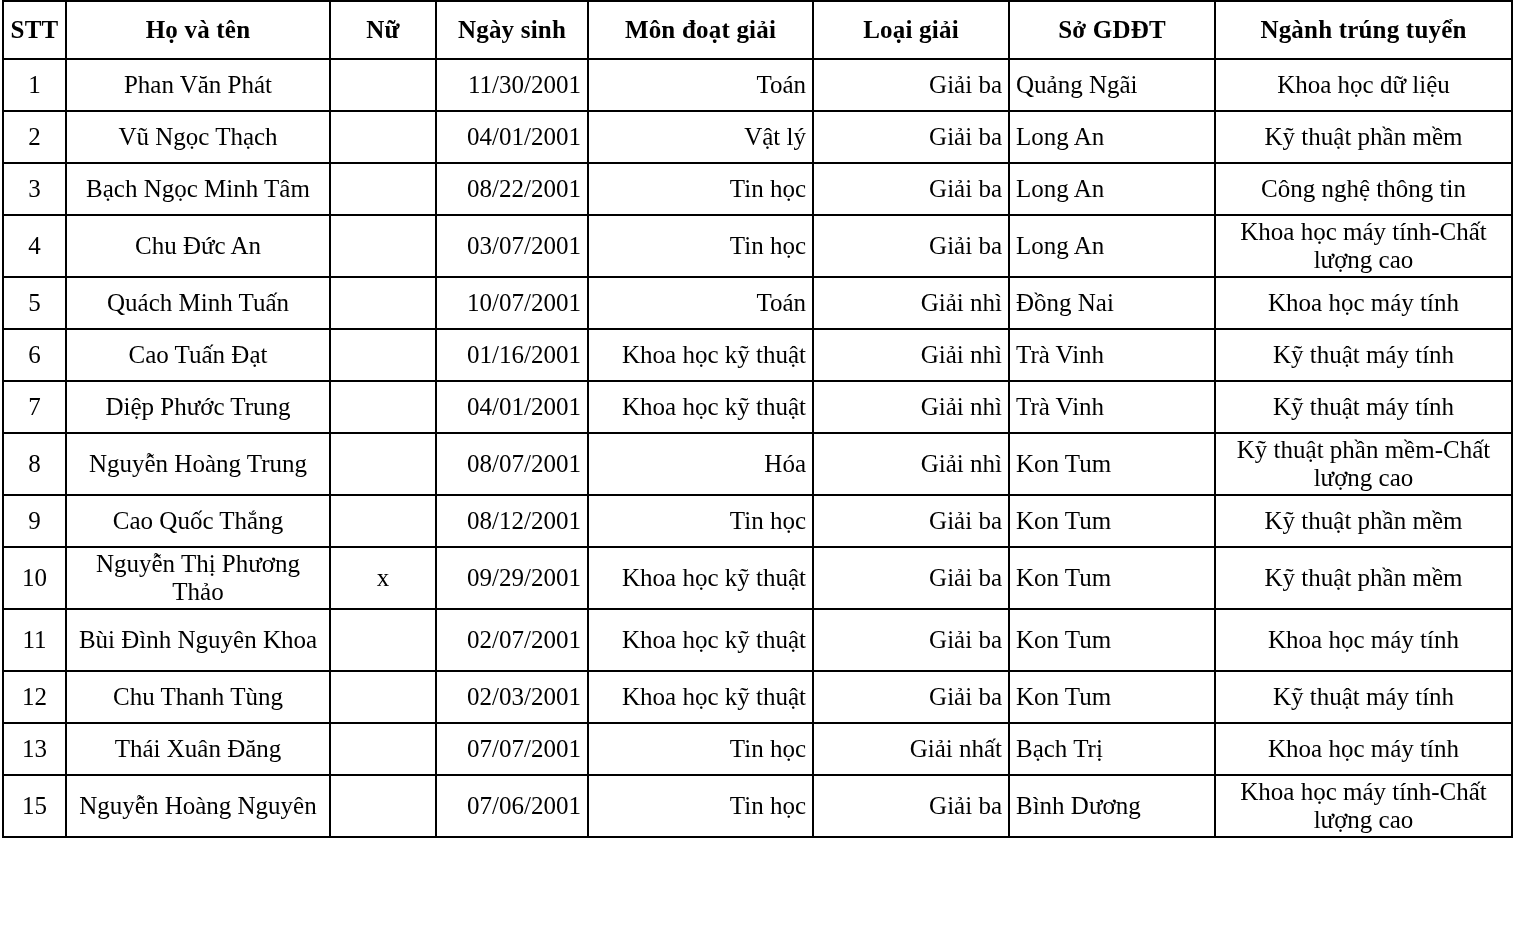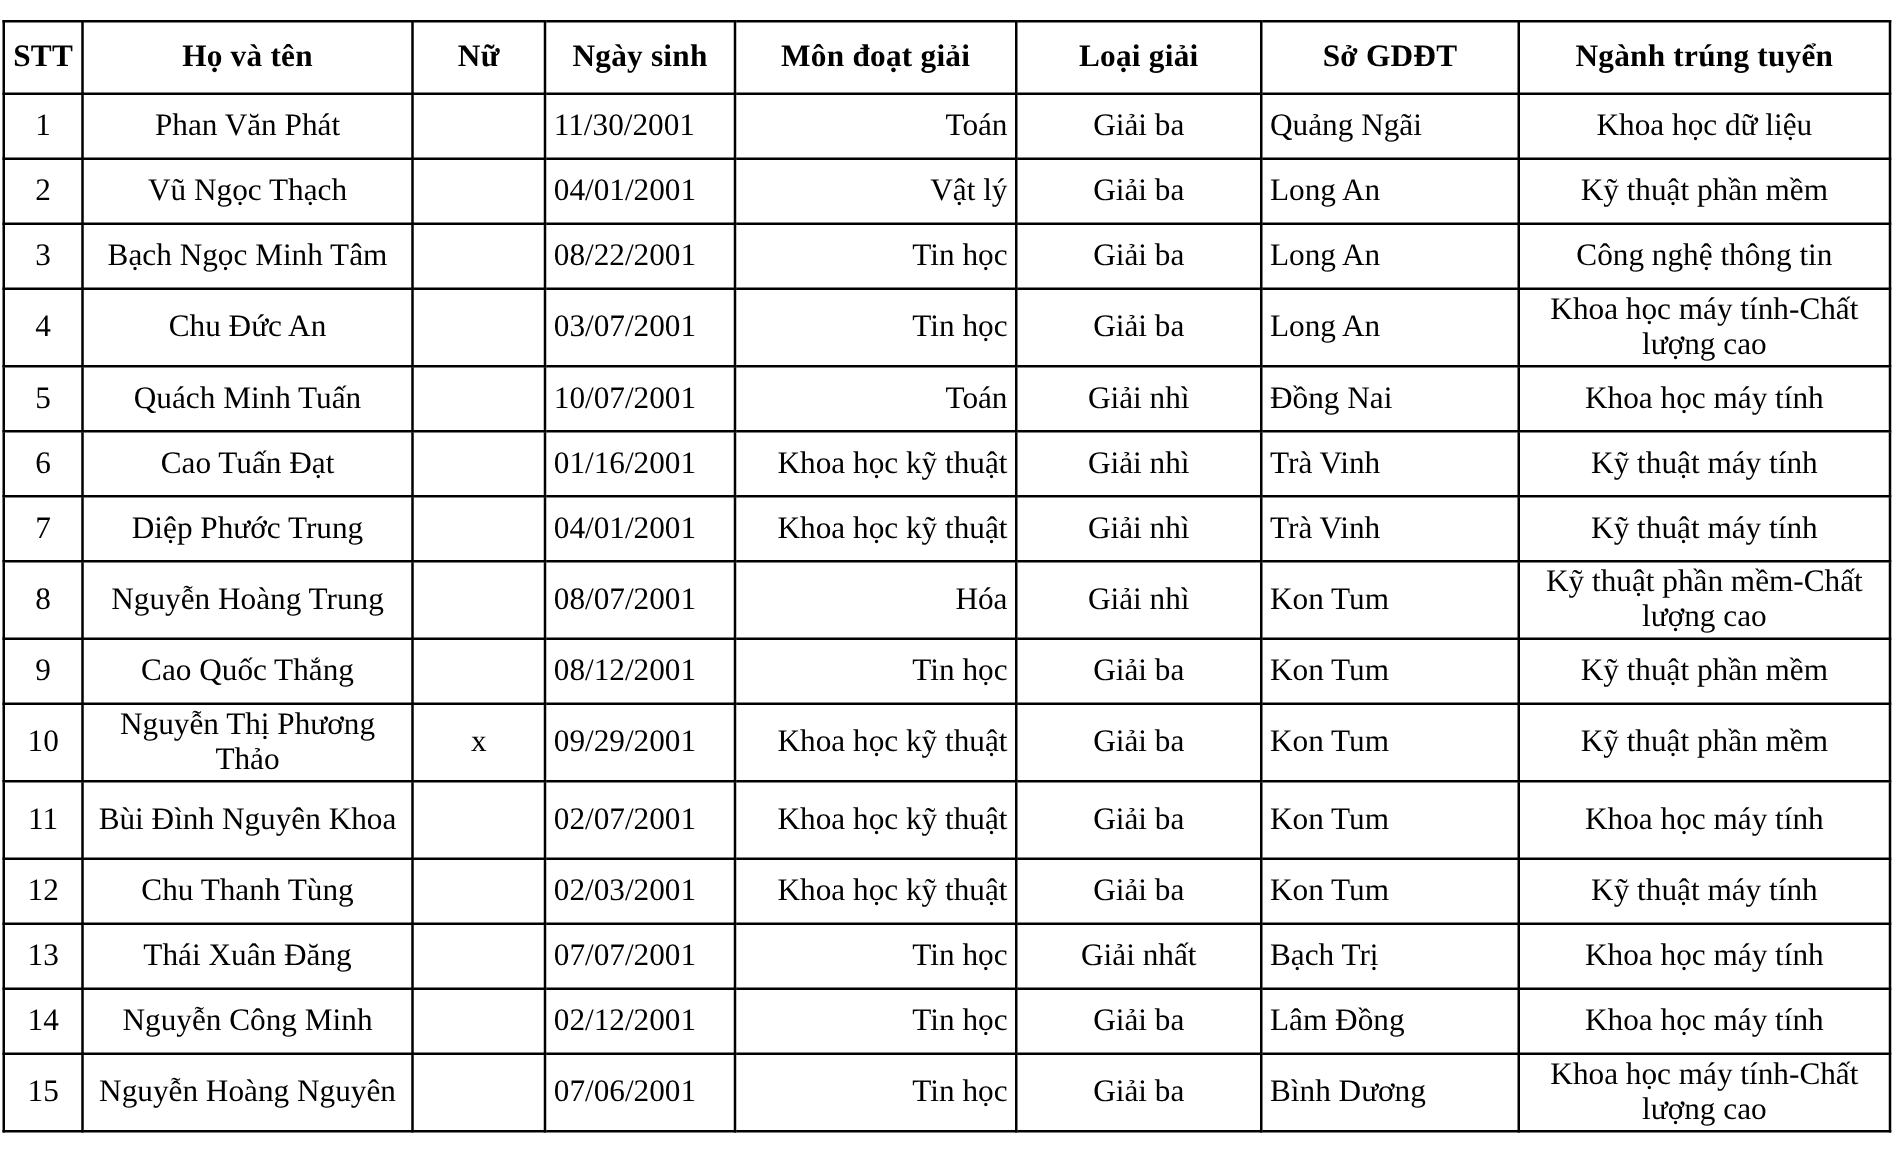--- a/index.html
+++ b/index.html
@@ -13,21 +13,21 @@
     height: 929px;
     font-family: "Liberation Serif", "DejaVu Serif", serif;
     color: #000000;
     overflow: hidden;
   }
 
   .table-wrap {
     width: 1517px;
     height: 892px;
     box-sizing: border-box;
-    padding: 16px 2px 4px 2px;
+    padding: 0 2px 4px 2px;
     border-radius: 17px;
   }
 
   table.award-table {
     width: 1509px;
     border-collapse: collapse;
     table-layout: fixed;
     background: #ffffff;
   }
 
@@ -53,23 +53,23 @@
     letter-spacing: 0.2px;
   }
 
   
   table.award-table tbody tr { height: 52px; }
   table.award-table tbody tr.tall { height: 62px; }
 
   td.c-stt   { text-align: center; }
   td.c-name  { text-align: center; }
   td.c-female{ text-align: center; }
-  td.c-dob   { text-align: left; }
+  td.c-dob   { text-align: right; }
   td.c-subject { text-align: right; }
-  td.c-prize { text-align: center; margin-left: 12px; }
+  td.c-prize { text-align: right; margin-left: 12px; }
   td.c-dept  { text-align: left; }
   td.c-major { text-align: center; }
 
   
   col.w-stt     { width: 63px;  }
   col.w-name    { width: 264px; }
   col.w-female  { width: 106px; }
   col.w-dob     { width: 152px; }
   col.w-subject { width: 225px; }
   col.w-prize   { width: 196px; }
@@ -227,30 +227,20 @@
         <tr>
           <td class="c-stt">13</td>
           <td class="c-name">Thái Xuân Đăng</td>
           <td class="c-female"></td>
           <td class="c-dob">07/07/2001</td>
           <td class="c-subject">Tin học</td>
           <td class="c-prize">Giải nhất</td>
           <td class="c-dept">Bạch Trị</td>
           <td class="c-major">Khoa học máy tính</td>
         </tr>
-        <tr>
-          <td class="c-stt">14</td>
-          <td class="c-name">Nguyễn Công Minh</td>
-          <td class="c-female"></td>
-          <td class="c-dob">02/12/2001</td>
-          <td class="c-subject">Tin học</td>
-          <td class="c-prize">Giải ba</td>
-          <td class="c-dept">Lâm Đồng</td>
-          <td class="c-major">Khoa học máy tính</td>
-        </tr>
         <tr class="tall">
           <td class="c-stt">15</td>
           <td class="c-name">Nguyễn Hoàng Nguyên</td>
           <td class="c-female"></td>
           <td class="c-dob">07/06/2001</td>
           <td class="c-subject">Tin học</td>
           <td class="c-prize">Giải ba</td>
           <td class="c-dept">Bình Dương</td>
           <td class="c-major">Khoa học máy tính-Chất lượng cao</td>
         </tr>

